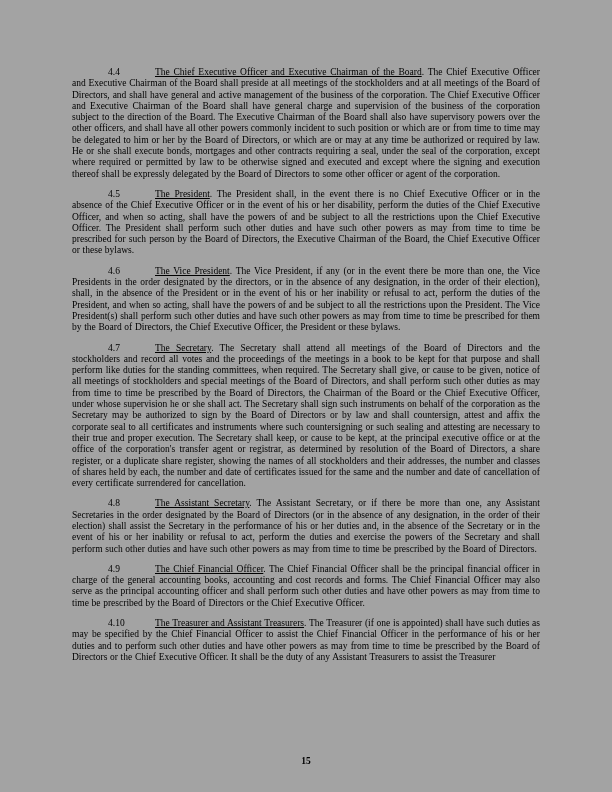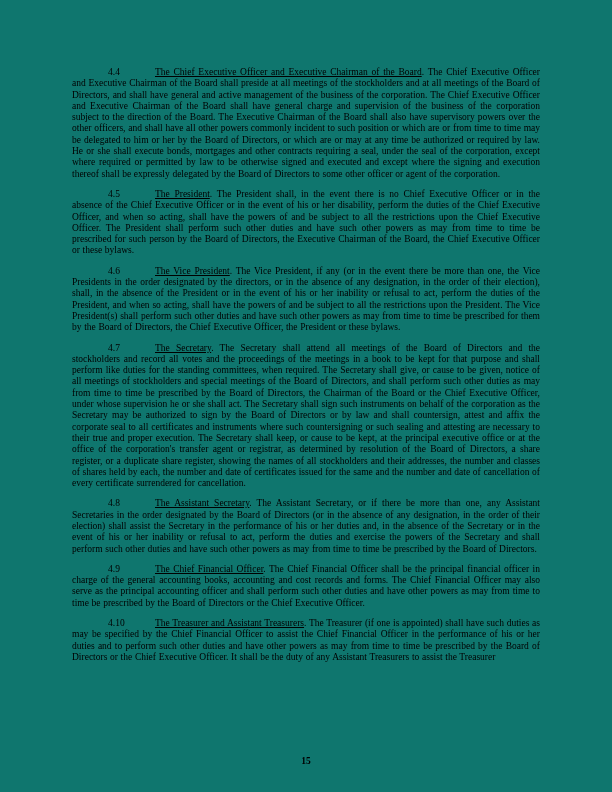--- a/index.html
+++ b/index.html
@@ -4,21 +4,21 @@
 <style>
   html, body {
     margin: 0;
     padding: 0;
     background: #e8e8e8;
   }
   .page {
     width: 612px;
     height: 792px;
     margin: 0 auto;
-    background: #0f766e;
+    background: #a3a3a3;
     position: relative;
     box-sizing: border-box;
     padding: 67px 72px 0 72px;
     font-family: "Liberation Serif", "DejaVu Serif", serif;
     color: #000000;
     overflow: hidden;
   }
   .para {
     margin: 0 0 9px 0;
     text-align: justify;

